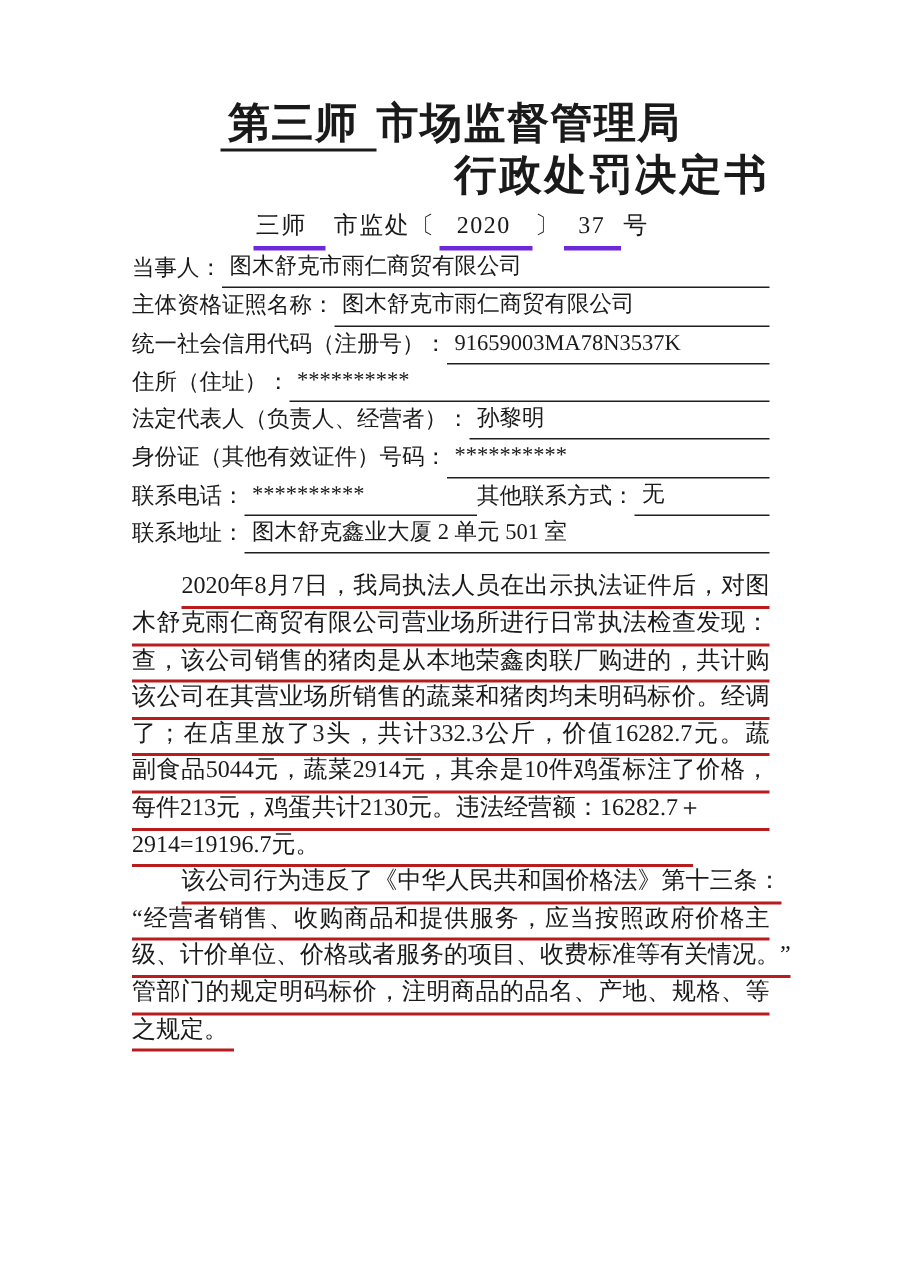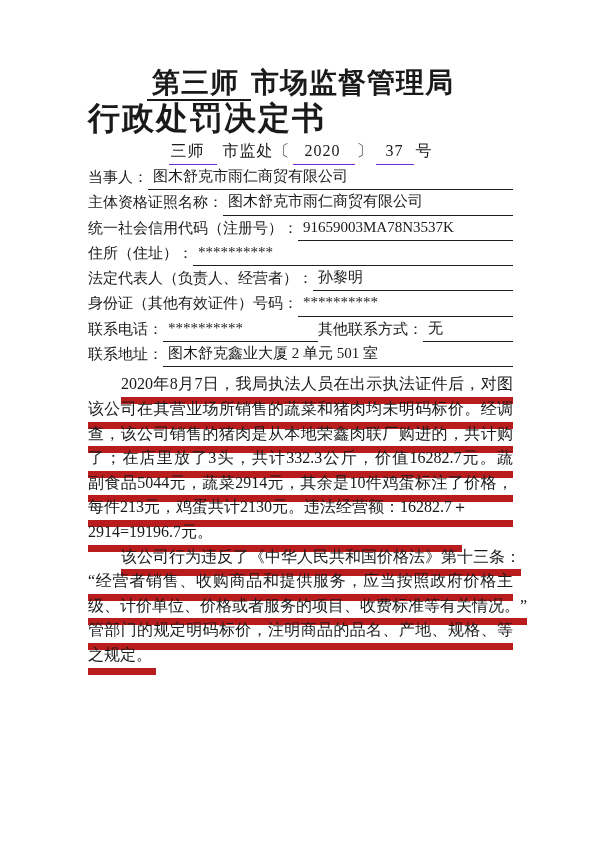--- a/index.html
+++ b/index.html
@@ -31,38 +31,38 @@
     line-height: 33px;
     letter-spacing: 1px;
     white-space: nowrap;
   }
   .h-org .u-org {
     display: inline-block;
     border-bottom: 2px solid #1a1a1a;
     padding: 0 12px 0 5px;
   }
   .h-doc-title {
-    text-align: left;
+    text-align: right;
     font-weight: bold;
-    font-size: 32px;
+    font-size: 28px;
     line-height: 34px;
     letter-spacing: 2px;
     white-space: nowrap;
   }
   .h-docno {
     text-align: center;
     font-size: 16px;
     line-height: 24px;
     margin-top: 4px;
     letter-spacing: 1px;
     white-space: nowrap;
   }
   .h-docno .seg { display: inline-block; }
   .h-docno .u {
-    border-bottom: 1px solid #6d28d9;
+    border-bottom: 3px solid #6d28d9;
     padding-bottom: 1px;
   }
   .h-docno .u-prefix { padding-left: 2px; padding-right: 12px; margin-right: 6px; }
   .h-docno .u-year   { padding-left: 12px; padding-right: 14px; margin: 0 2px; }
   .h-docno .u-num    { padding-left: 10px; padding-right: 10px; margin: 0 2px; }
 
   
   .fields {
     font-size: 15px;
   }
@@ -92,21 +92,21 @@
   }
   .ln {
     display: flex;
     line-height: 24.6px;
     height: 24.6px;
     align-items: flex-end;
   }
   .ind { flex: none; width: 33px; }
   .txt {
     flex: 1 1 auto;
-    border-bottom: 7px solid #b91c1c;
+    border-bottom: 2px solid #b91c1c;
     white-space: nowrap;
     overflow: visible;
   }
   .just {
     text-align: justify;
     text-align-last: justify;
   }
   .left { text-align: right; text-align-last: left; }
   .w88  { flex: none; width: 88%; }
   .fit  { flex: none; padding-right: 4px; }
@@ -168,27 +168,30 @@
 
   </div>
 
   <div class="body-text">
 
     <div class="ln">
         <span class="ind"></span>
         <span class="txt just">2020年8月7日，我局执法人员在出示执法证件后，对图</span>
       </div>
 
+    <div class="ln">
+        <span class="txt just">木舒克雨仁商贸有限公司营业场所进行日常执法检查发现：</span>
+      </div>
+
+    <div class="ln">
+        <span class="txt just">查，该公司销售的猪肉是从本地荣鑫肉联厂购进的，共计购</span>
+      </div>
 
     <div class="ln">
         <span class="txt just">该公司在其营业场所销售的蔬菜和猪肉均未明码标价。经调</span>
-      </div>
-
-    <div class="ln">
-        <span class="txt just">查，该公司销售的猪肉是从本地荣鑫肉联厂购进的，共计购</span>
       </div>
 
 
     <div class="ln">
         <span class="txt just">了；在店里放了3头，共计332.3公斤，价值16282.7元。蔬</span>
       </div>
 
 
     <div class="ln">
         <span class="txt just">副食品5044元，蔬菜2914元，其余是10件鸡蛋标注了价格，</span>

